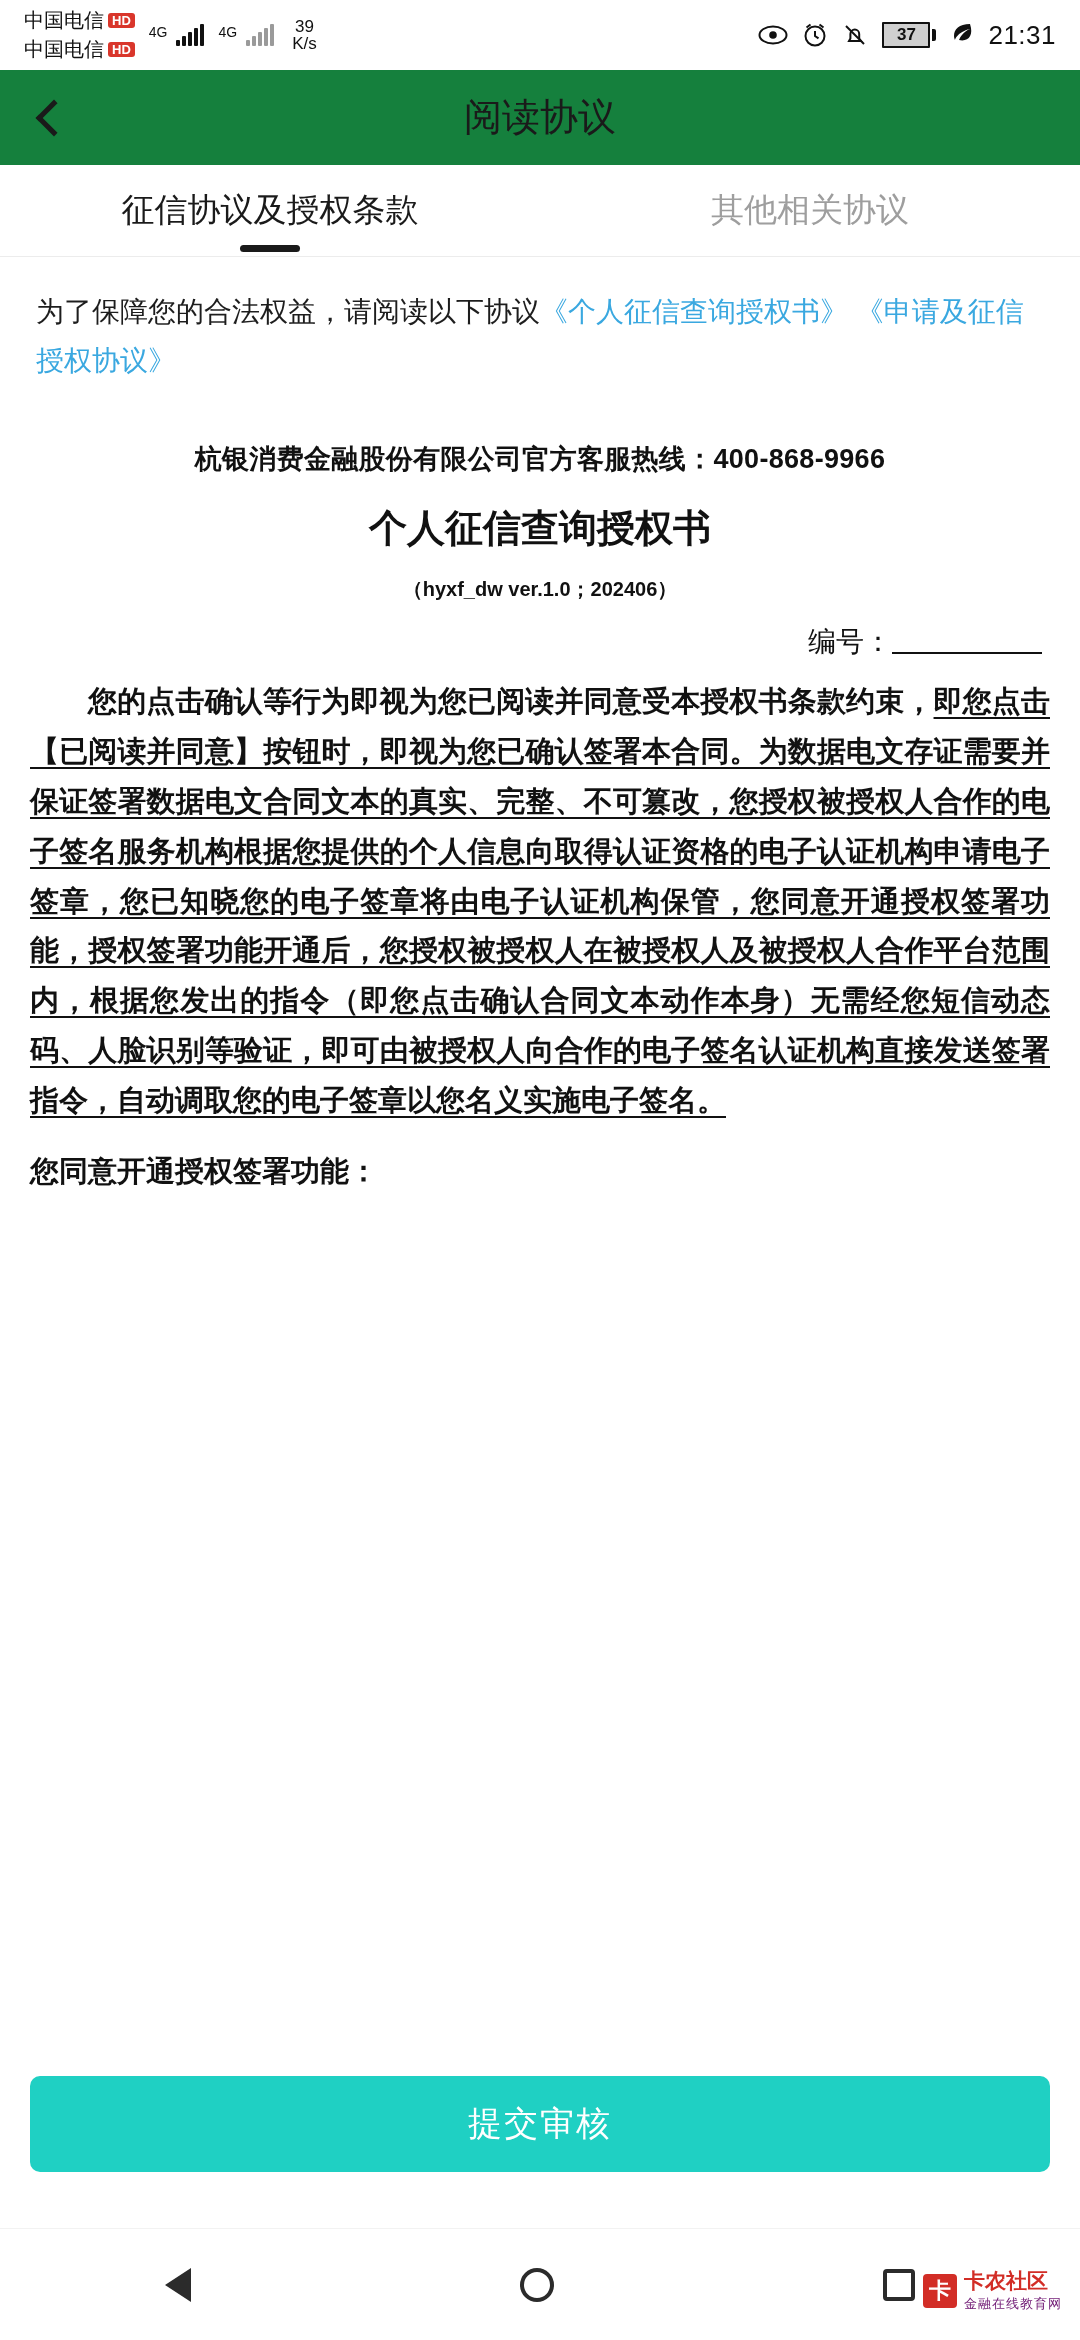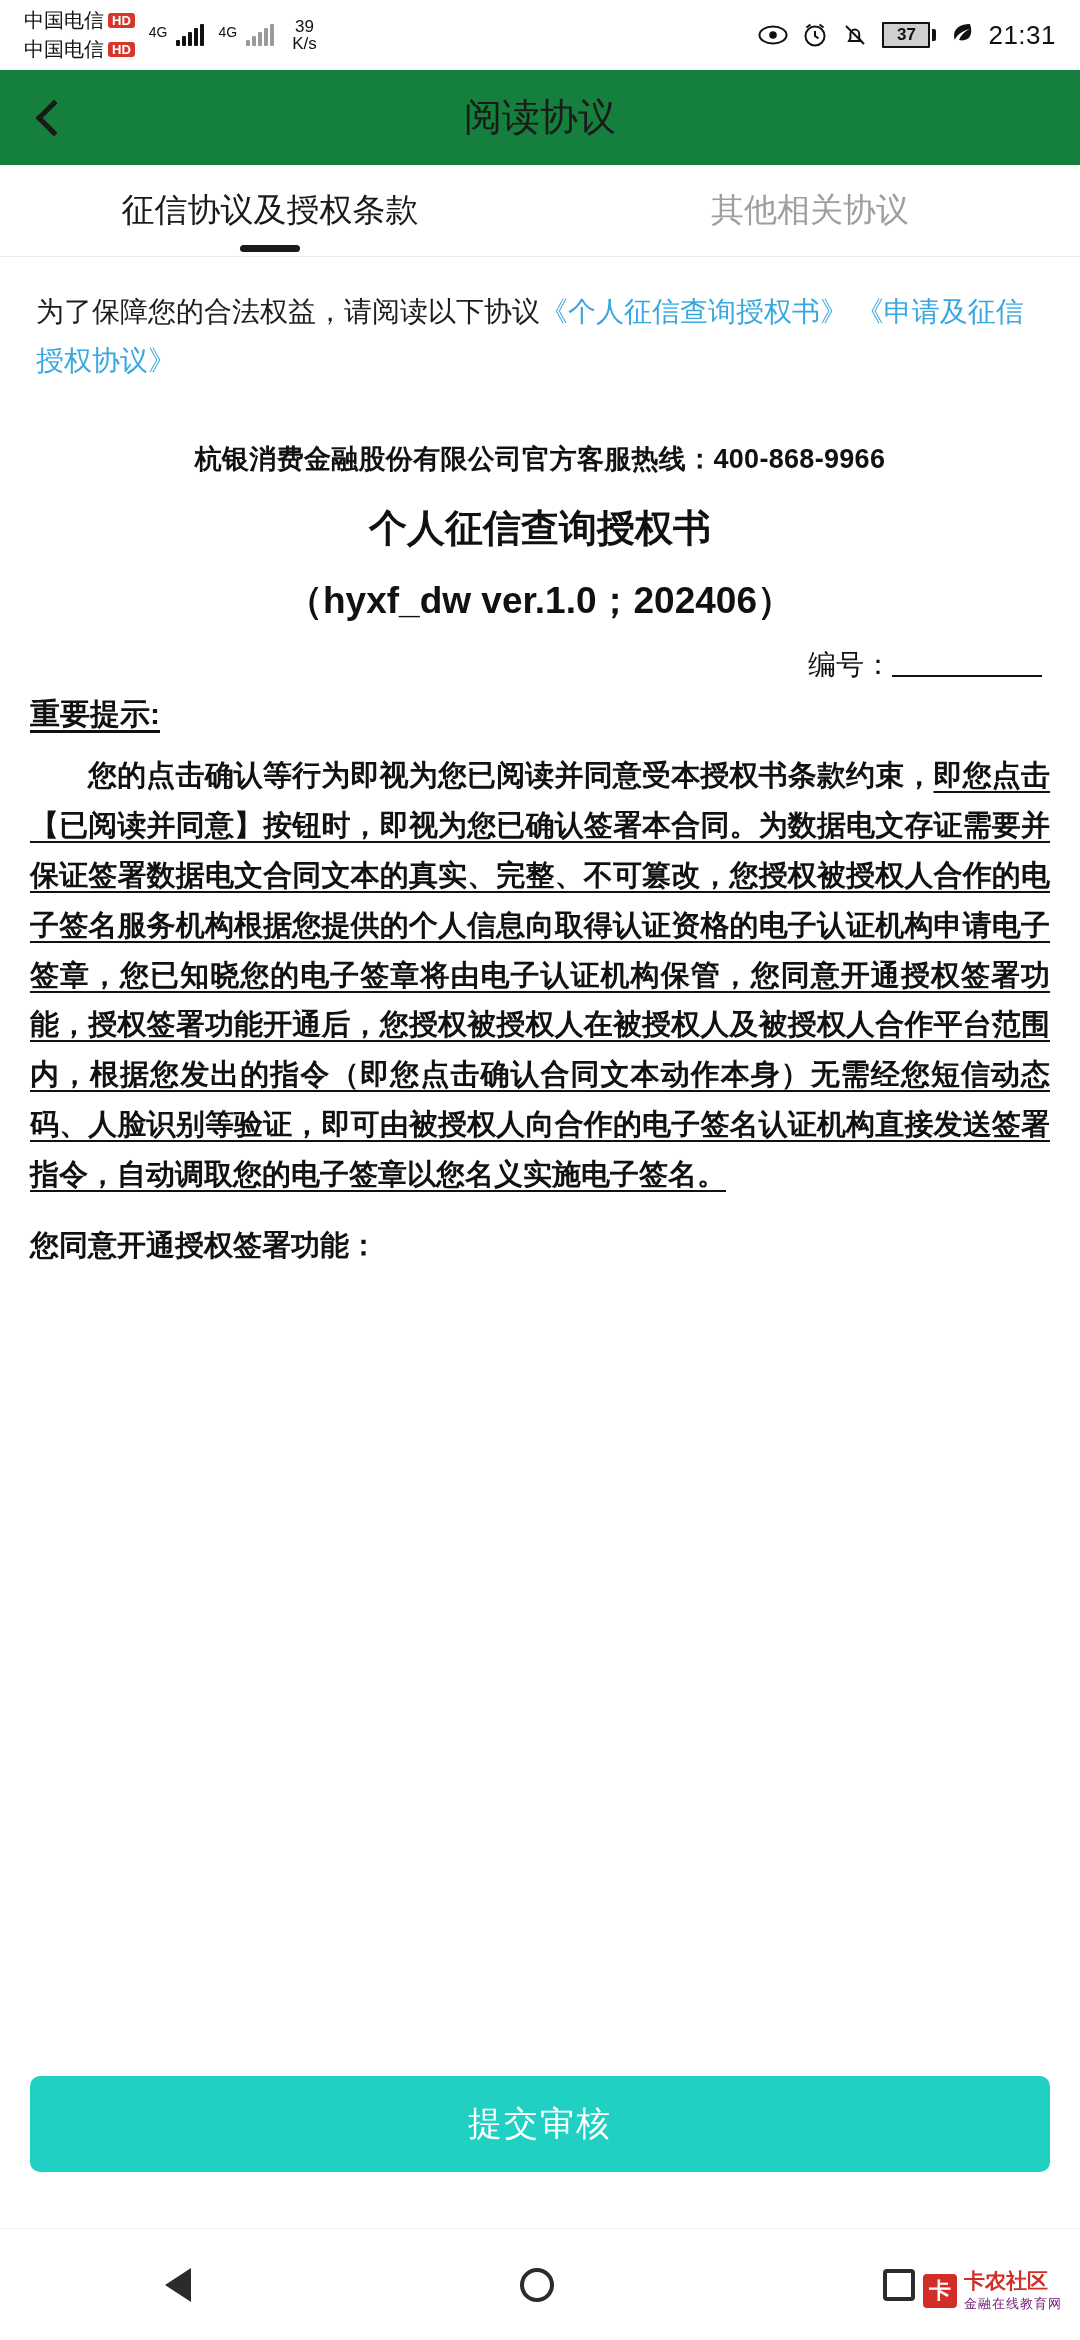--- a/index.html
+++ b/index.html
@@ -201,21 +201,21 @@
     text-align: center;
     letter-spacing: 0.3px;
   }
   .doc-title {
     font-size: 38px;
     font-weight: bold;
     text-align: center;
     margin-top: 26px;
   }
   .doc-version {
-    font-size: 37px;
+    font-size: 20px;
     font-weight: bold;
     text-align: center;
     margin-top: 22px;
   }
   .doc-number {
     margin-top: 20px;
     text-align: right;
     font-size: 28px;
     padding-right: 8px;
   }
@@ -423,21 +423,20 @@
 </div>
 
 <div class="doc-wrap">
   <div class="doc">
     <div class="doc-hotline">杭银消费金融股份有限公司官方客服热线：400-868-9966</div>
     <div class="doc-title">个人征信查询授权书</div>
     <div class="doc-version">（hyxf_dw ver.1.0；202406）</div>
     <div class="doc-number">
       <span>编号：</span><span class="blank"></span>
     </div>
-    <div class="doc-notice">重要提示:</div>
     <div class="doc-p underline-part"><span>您的点击确认等行为即视为您已阅读并同意受本授权书条款约束，</span><u>即您点击【已阅读并同意】按钮时，即视为您已确认签署本合同。为数据电文存证需要并保证签署数据电文合同文本的真实、完整、不可篡改，您授权被授权人合作的电子签名服务机构根据您提供的个人信息向取得认证资格的电子认证机构申请电子签章，您已知晓您的电子签章将由电子认证机构保管，您同意开通授权签署功能，授权签署功能开通后，您授权被授权人在被授权人及被授权人合作平台范围内，根据您发出的指令（即您点击确认合同文本动作本身）无需经您短信动态码、人脸识别等验证，即可由被授权人向合作的电子签名认证机构直接发送签署指令，自动调取您的电子签章以您名义实施电子签名。</u></div>
     <div class="doc-tail">您同意开通授权签署功能：</div>
   </div>
 </div>
 
 <div class="submit-area">
   <button class="submit-btn">提交审核</button>
 </div>
 
 <div class="navbar">

